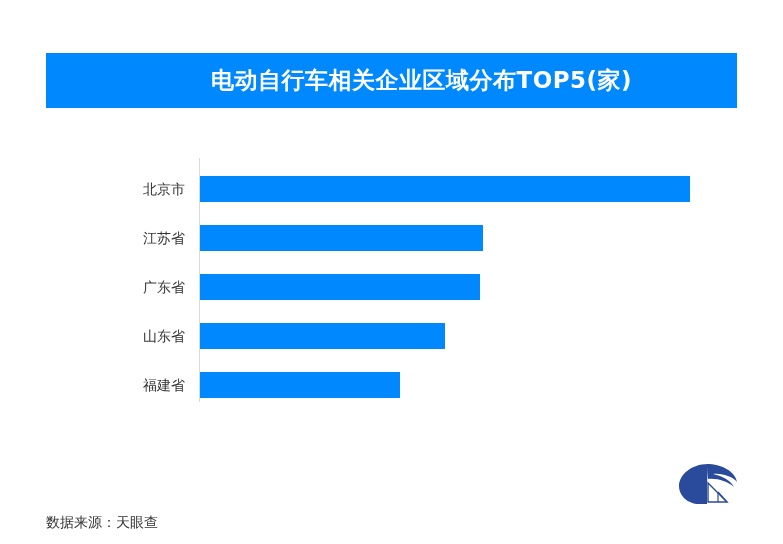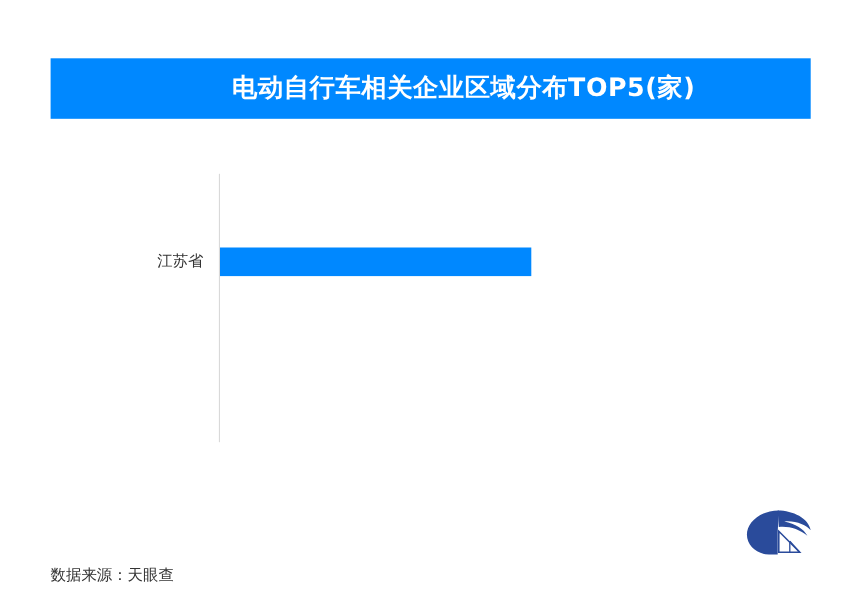--- a/index.html
+++ b/index.html
@@ -130,28 +130,44 @@
 
 <div id="page">
 
   <div id="title-banner" style="background: rgb(0, 136, 255);">
     <span id="title-text" style="color: rgb(255, 255, 255);">电动自行车相关企业区域分布TOP5(家)</span>
   </div>
 
   <div id="chart">
     <div id="axis-line" style="background: rgb(217, 217, 217);"></div>
 
+    <div class="bar-row" style="top:26px;">
+      <span class="bar-label">北京市</span>
+      <span class="bar-rect" style="width: 490px; background: rgb(0, 136, 255);"></span>
+    </div>
 
     <div class="bar-row" style="top:75px;">
       <span class="bar-label">江苏省</span>
       <span class="bar-rect" style="width: 283.22px; background: rgb(0, 136, 255);"></span>
     </div>
 
+    <div class="bar-row" style="top:124px;">
+      <span class="bar-label">广东省</span>
+      <span class="bar-rect" style="width: 279.79px; background: rgb(0, 136, 255);"></span>
+    </div>
 
+    <div class="bar-row" style="top:173px;">
+      <span class="bar-label">山东省</span>
+      <span class="bar-rect" style="width: 245px; background: rgb(0, 136, 255);"></span>
+    </div>
 
+    <div class="bar-row" style="top:222px;">
+      <span class="bar-label">福建省</span>
+      <span class="bar-rect" style="width: 199.92px; background: rgb(0, 136, 255);"></span>
+    </div>
   </div>
 
   <div id="footer-source">数据来源：天眼查</div>
 
   <div id="logo-block">
     <div id="logo-mark">
       <svg viewBox="0 0 62 44" width="62" height="44" xmlns="http://www.w3.org/2000/svg">
         <path d="M31 2 C14 2 2 13 2 24 C2 34 11 42 22 42 L30 42 L30 22 Z" fill="#2a4b9b"></path>
         <path d="M30 2 C44 2 58 9 60 20 C56 15 46 11 36 12 C46 14 54 19 57 25
                  C50 19 40 16 31 17 Z" fill="#2a4b9b"></path>

